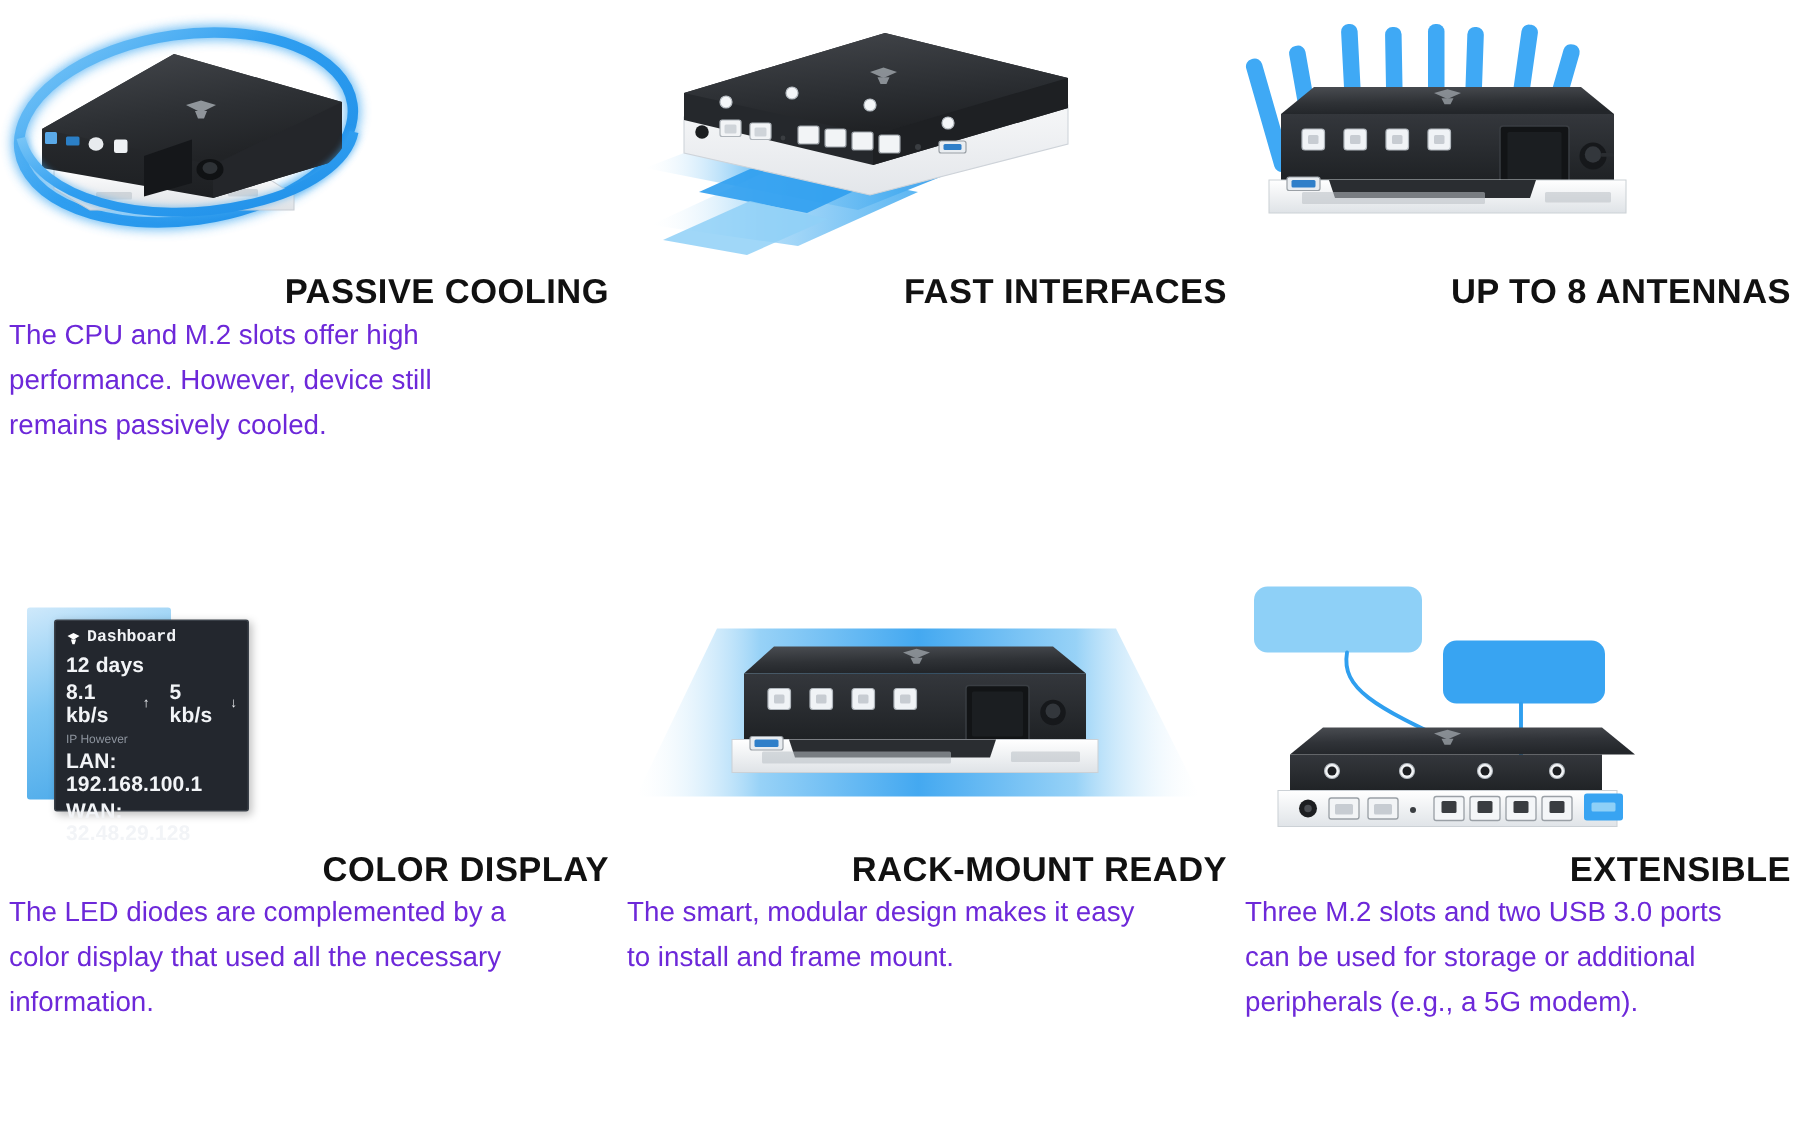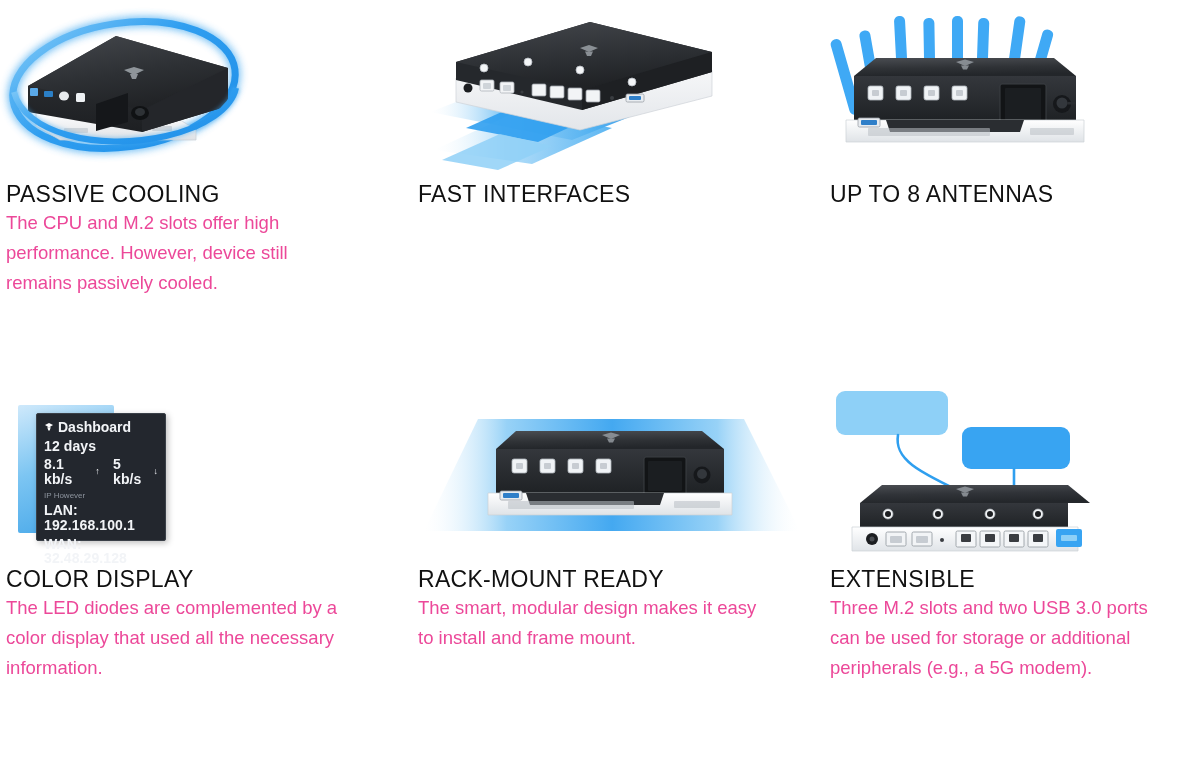--- a/index.html
+++ b/index.html
@@ -34,33 +34,34 @@
   .media {
     position: relative;
     height: 180px;
     width: 100%;
     overflow: hidden;
   }
 
   
   .feature-title {
     font-size: 23px;
-    font-weight: normal;
+    font-weight: bold;
     letter-spacing: 0.3px;
     color: #111111;
     margin: 0;
     padding: 0 6px;
     line-height: 28px;
     text-transform: uppercase;
     white-space: nowrap;
+    text-align: right;
   }
   .feature-desc {
     font-size: 18.5px;
     line-height: 30px;
-    color: #ec4899;
+    color: #6d28d9;
     margin: 0;
     padding: 0 6px;
     max-width: 352px;
   }
   .cell-c .feature-desc { max-width: 380px; }
 
   
   .art { position:absolute; left:0; top:0; width:100%; height:100%; }
 
   
@@ -84,21 +85,21 @@
     border: 1px solid #3a4048;
     border-radius: 2px;
     padding: 6px 7px;
     color: #f2f4f7;
     font-size: 8.2px;
     line-height: 1.05;
     font-family: "Liberation Sans", "DejaVu Sans", sans-serif;
     box-shadow: 2px 2px 6px rgba(0,0,0,.25);
   }
   .disp-row { display:flex; align-items:center; gap:4px; margin-bottom:4px; }
-  .disp-head { font-weight:bold; font-size:14px; }
+  .disp-head { font-weight:bold; font-size:11px;font-family:Liberation Mono, monospace; }
   .disp-strong { font-weight:bold; font-size:14px; letter-spacing:.1px; }
   .disp-muted { color:#8d949e; font-size:8px; margin:5px 0 3px; }
   .disp-logo {
     width:10px; height:10px; flex:0 0 10px;
     position:relative;
   }
   .disp-notif { display:flex; align-items:center; gap:2px; margin-top:2px; }
   .disp-notif .ni { display:flex; align-items:center; gap:1.5px; margin-right:4px; }
   .disp-notif .nval { font-weight:bold; font-size:8.2px; color:#eef1f4; }
   .arrowglyph { font-size:9px; font-weight:bold; }

